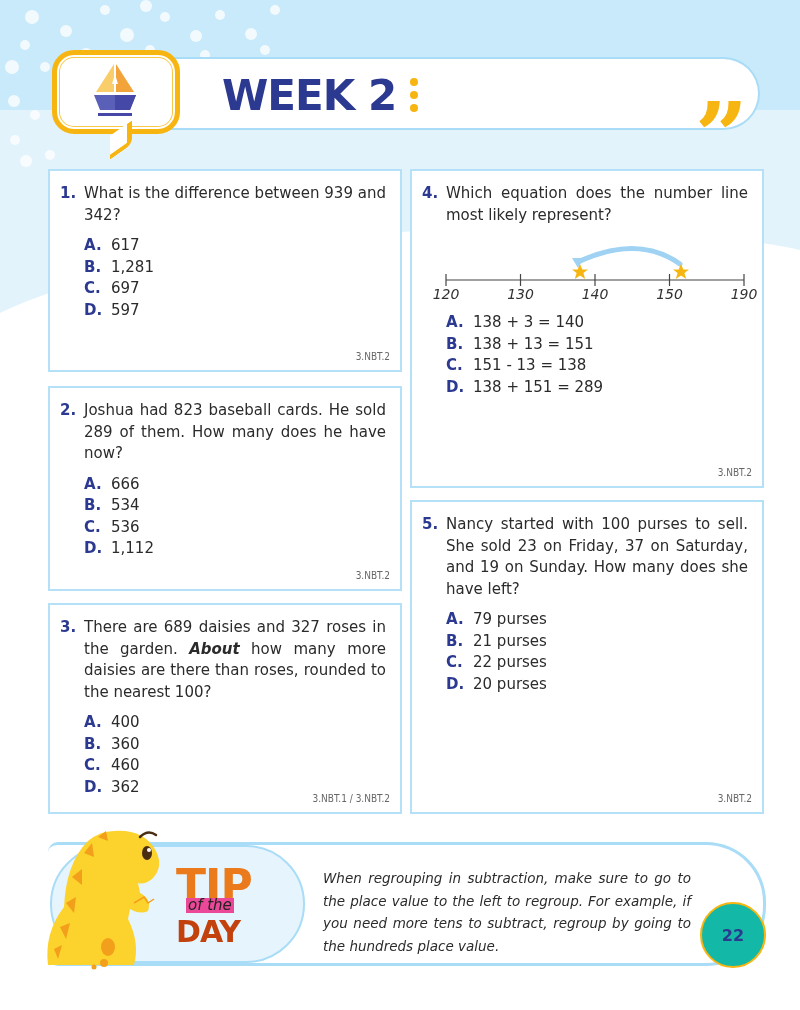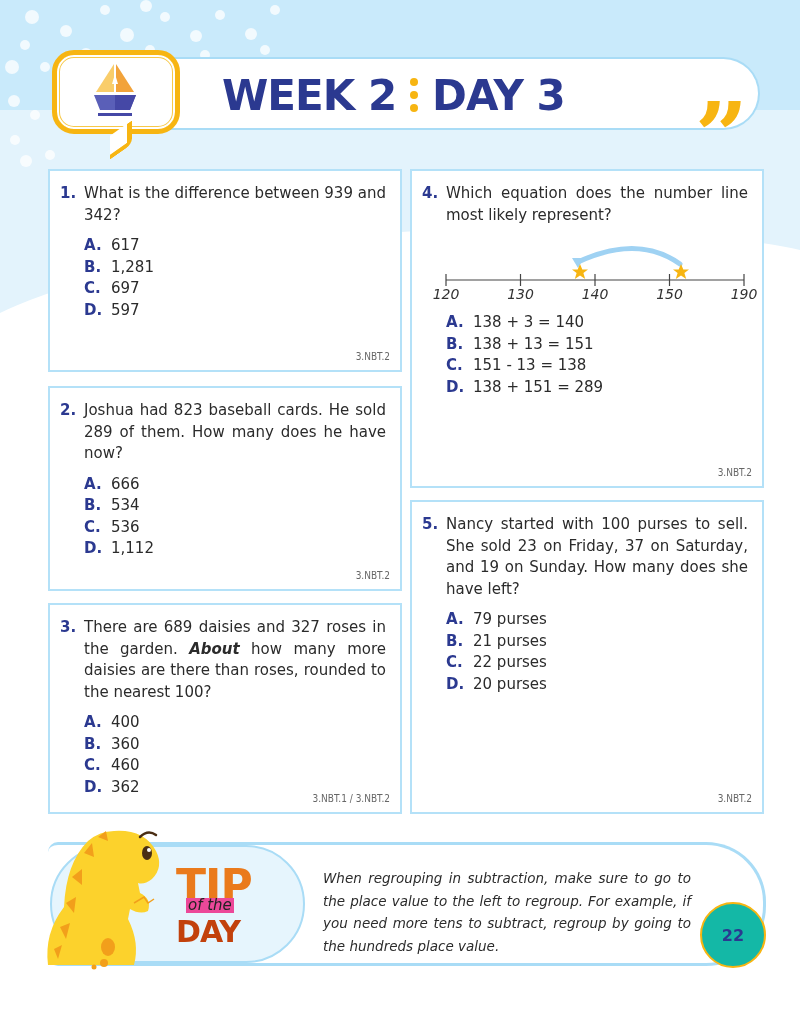--- a/index.html
+++ b/index.html
@@ -144,21 +144,20 @@
   <polygon points="23,33 44,33 38,48 23,48" fill="#4548a6"></polygon>
   <rect x="6" y="51" width="34" height="3" fill="#4548a6"></rect>
 </svg>
 <div class="header-title">
   <span>WEEK 2</span>
   <span class="colon">
       <span></span>
       <span></span>
       <span></span>
     </span>
-  <span>DAY 3</span>
 </div>
 <div class="quote-mark">”</div>
 
 <div class="qbox" style="left:48px;top:169px;width:354px;height:203px;padding:12px 14px 0 10px;">
   <div class="q-row">
     <span class="q-num">1.</span>
     <span class="q-text">What is the difference between 939 and 342?</span>
   </div>
   <div class="options">
     <div class="opt">

